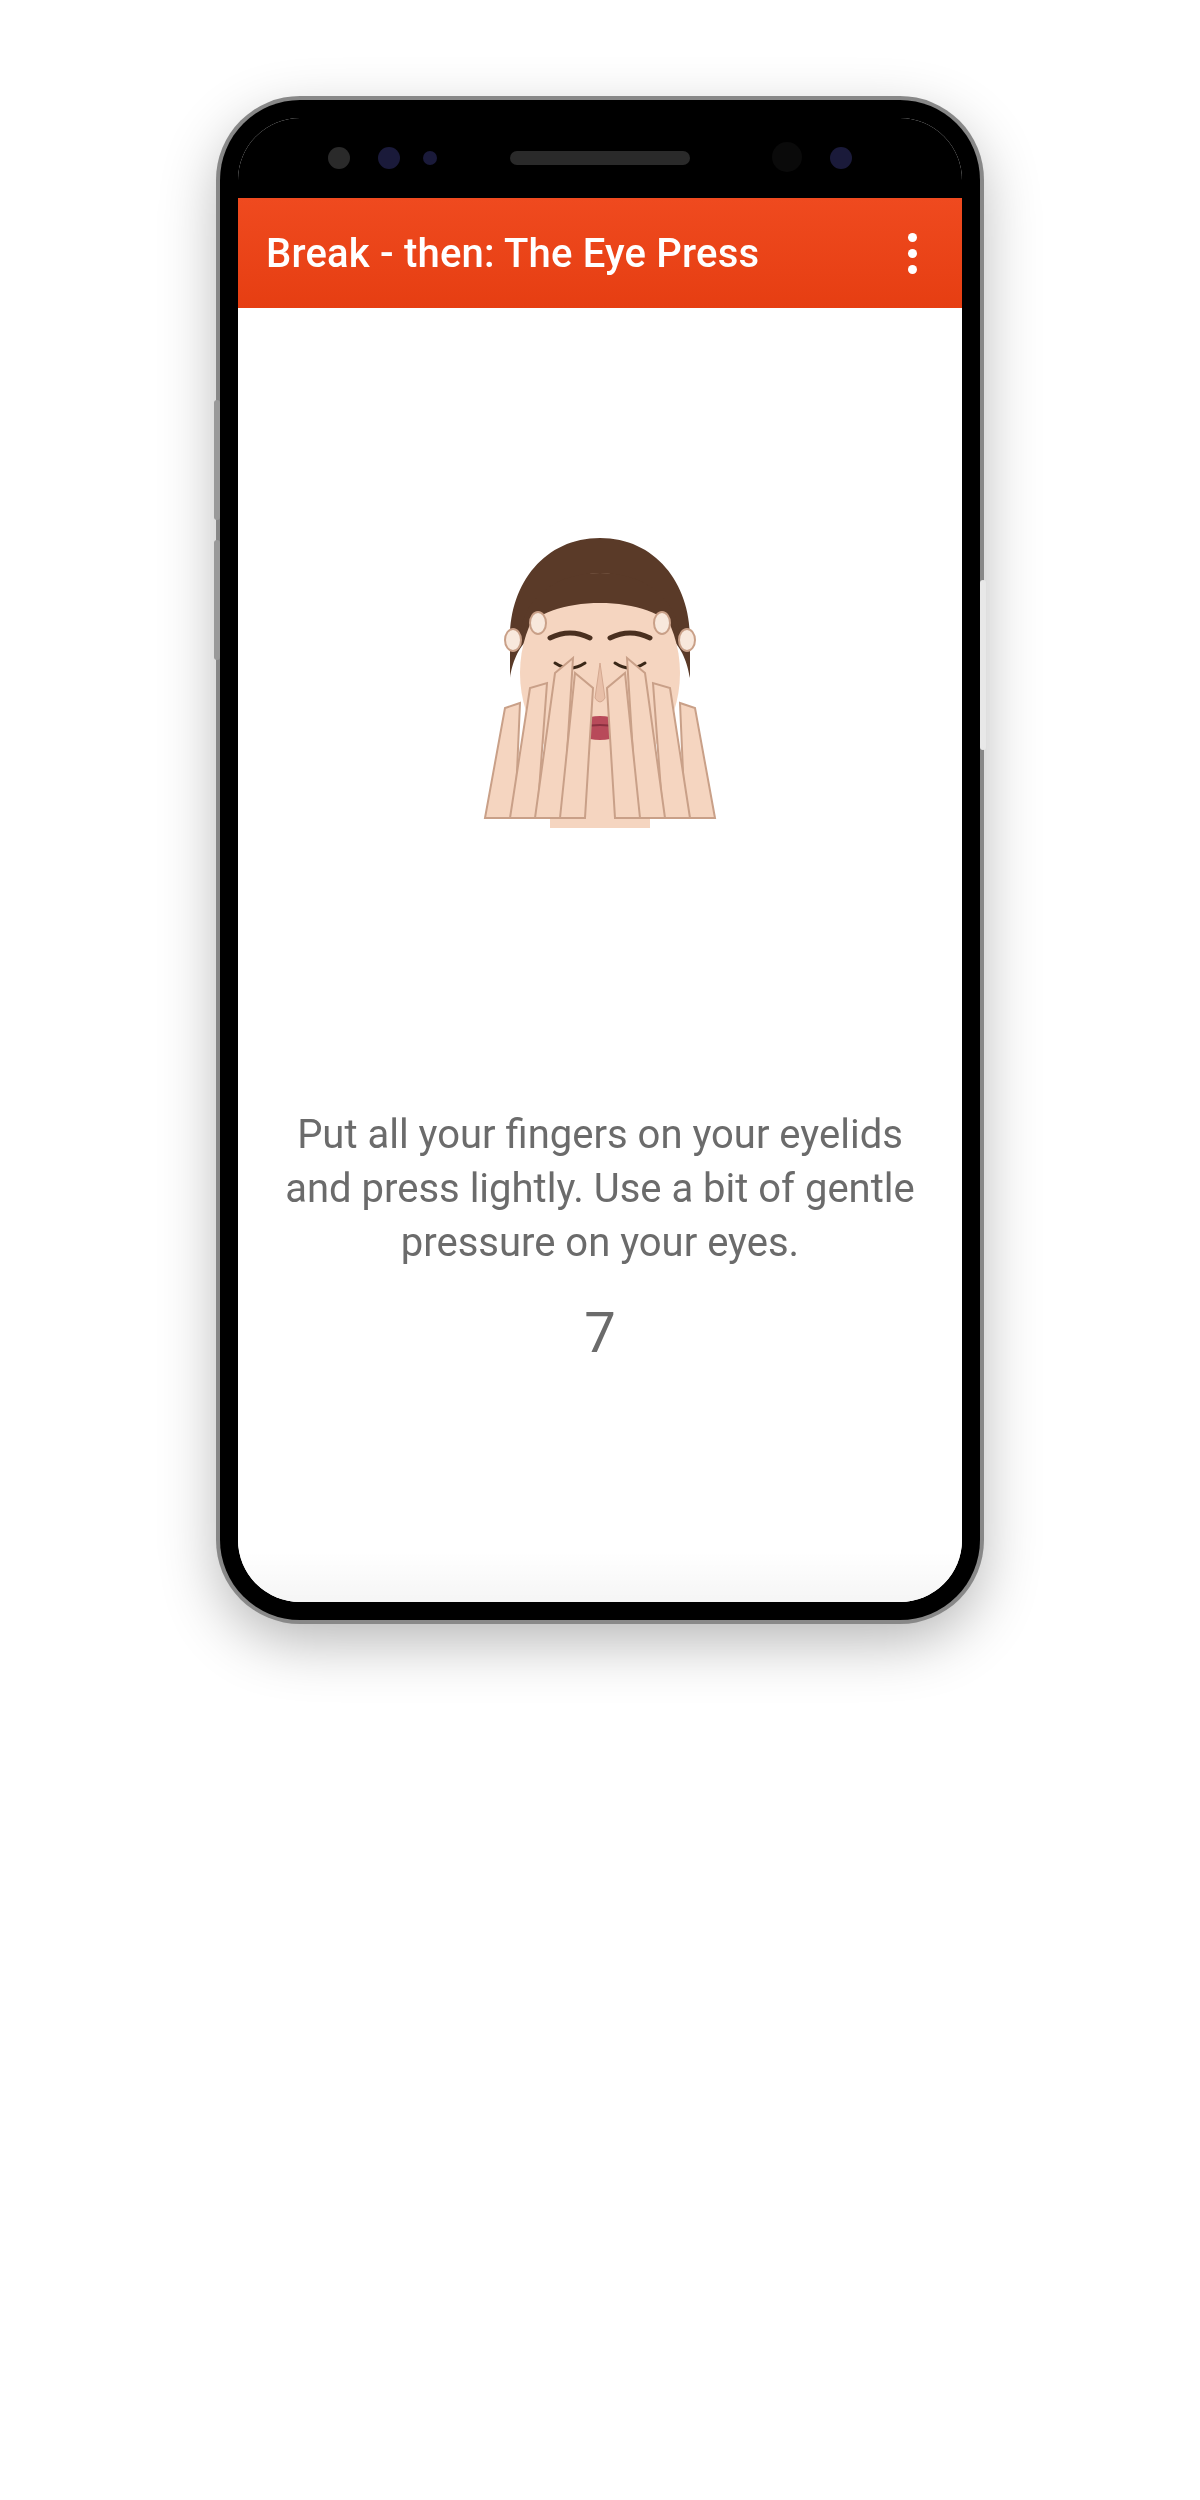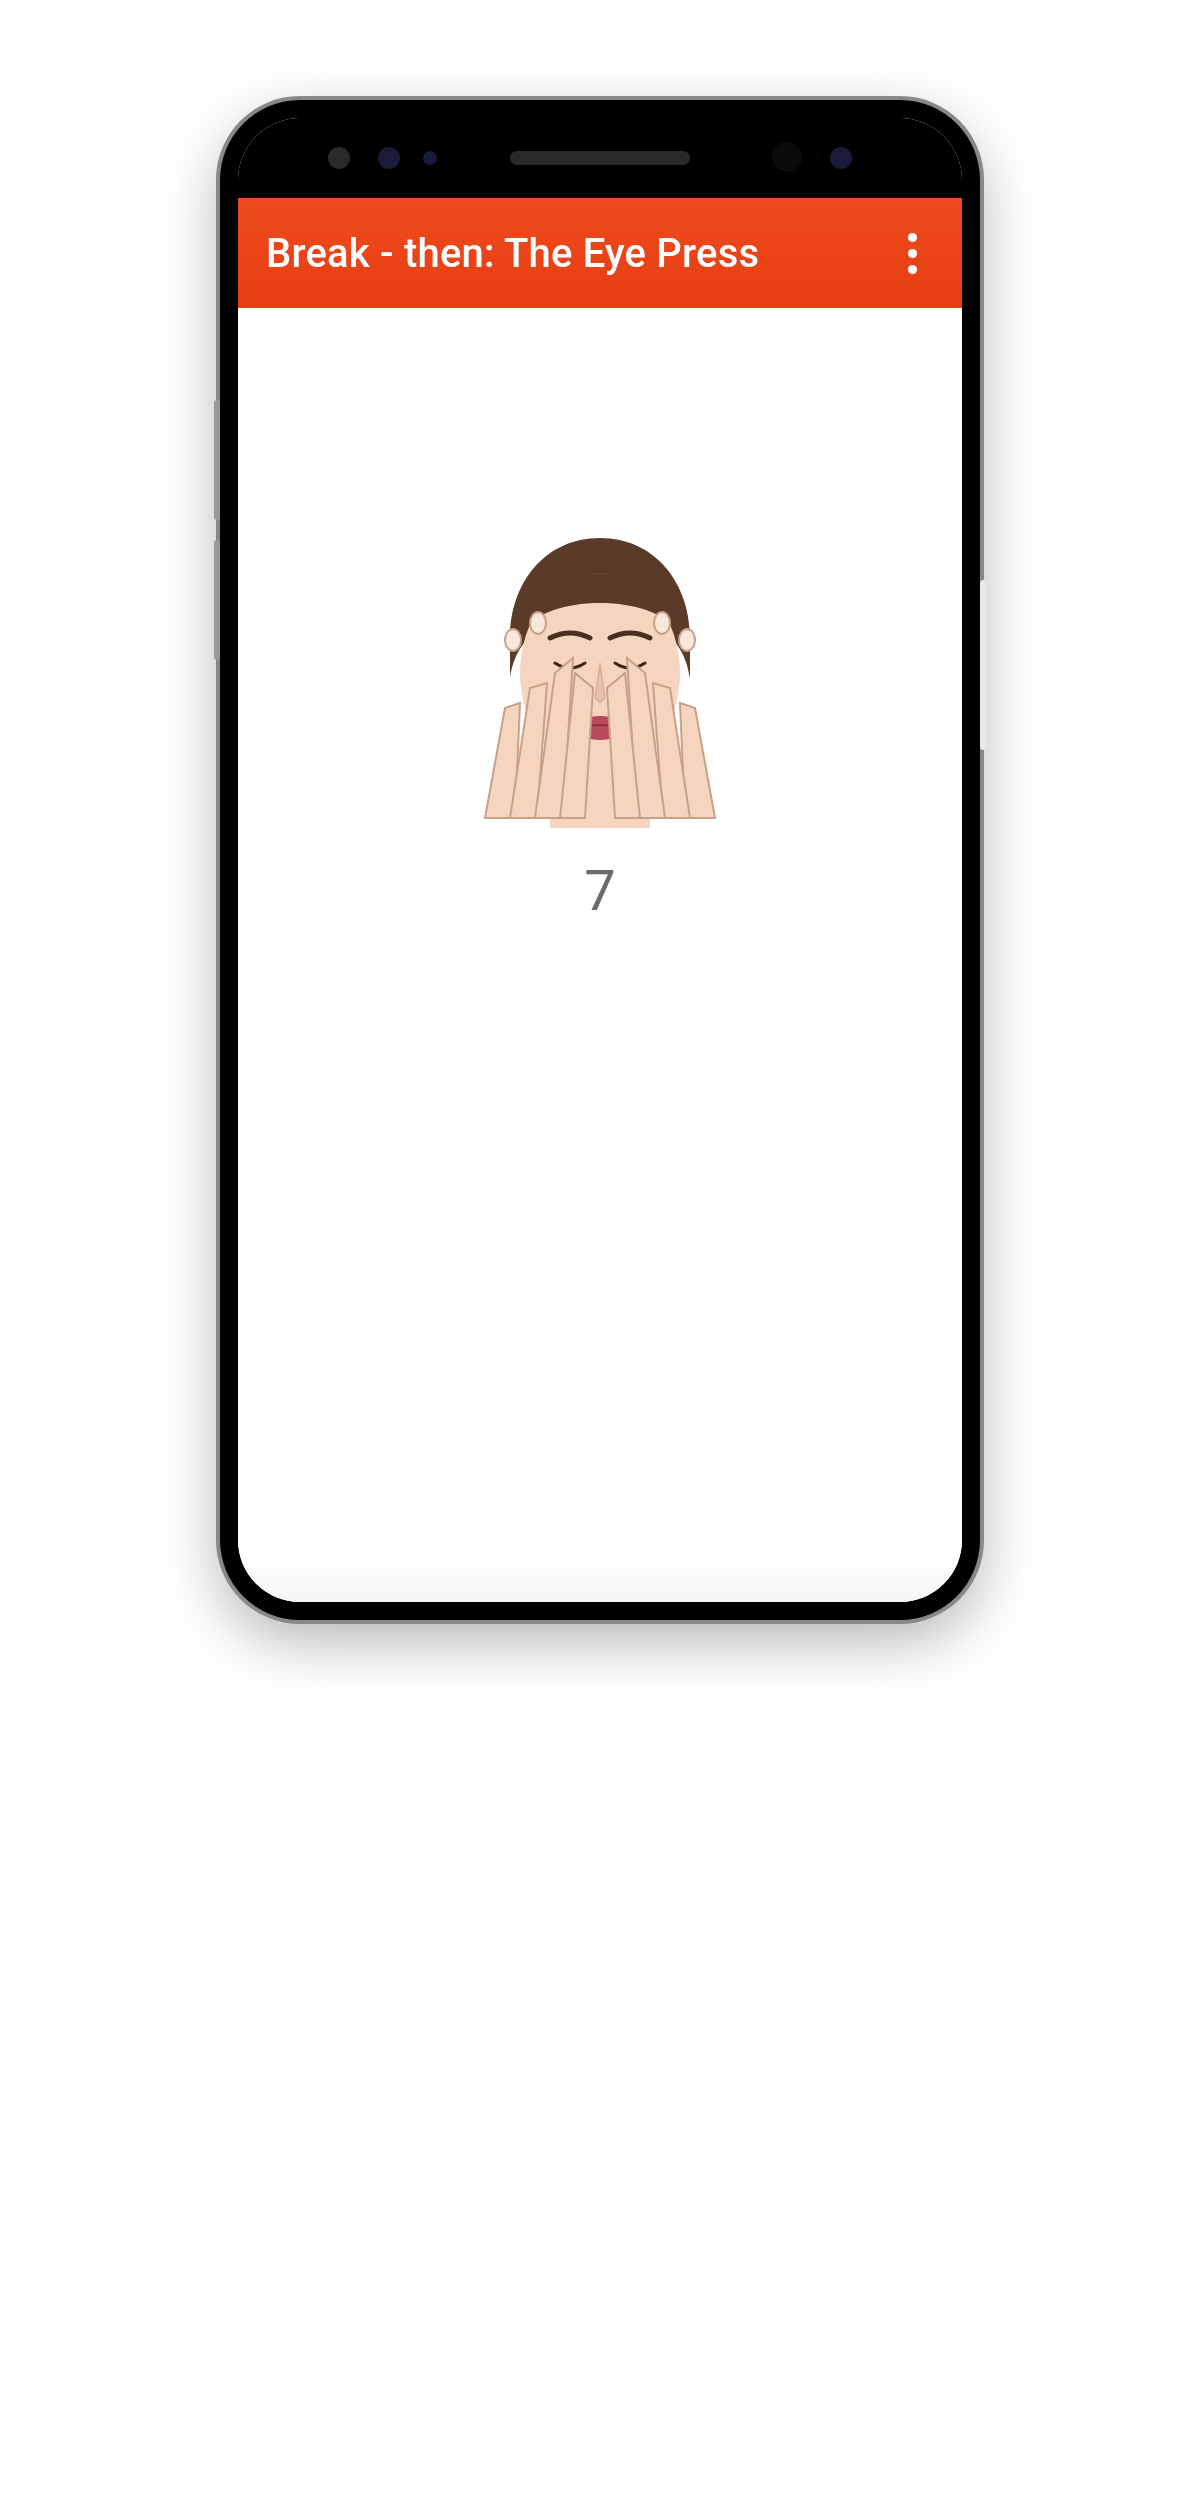--- a/index.html
+++ b/index.html
@@ -212,19 +212,20 @@
             <path d="M260 290 L240 180 L225 175 L230 290 Z"></path>
             <path d="M235 290 L215 160 L198 155 L208 290 Z"></path>
             <path d="M210 290 L190 145 L172 130 L182 290 Z"></path>
             <path d="M185 290 L170 145 L152 160 L160 290 Z"></path>
             <ellipse cx="232" cy="112" rx="8" ry="11" fill="#f8e8dc"></ellipse>
             <ellipse cx="207" cy="95" rx="8" ry="11" fill="#f8e8dc"></ellipse>
           </g>
         </svg>
       </div>
 
+      <div class="instruction">Put all your fingers on your eyelids and press lightly. Use a bit of gentle pressure on your eyes.</div>
 
       <div class="countdown">7</div>
 
     </div>
 
   </div>
 </div>
 
 </body></html>

